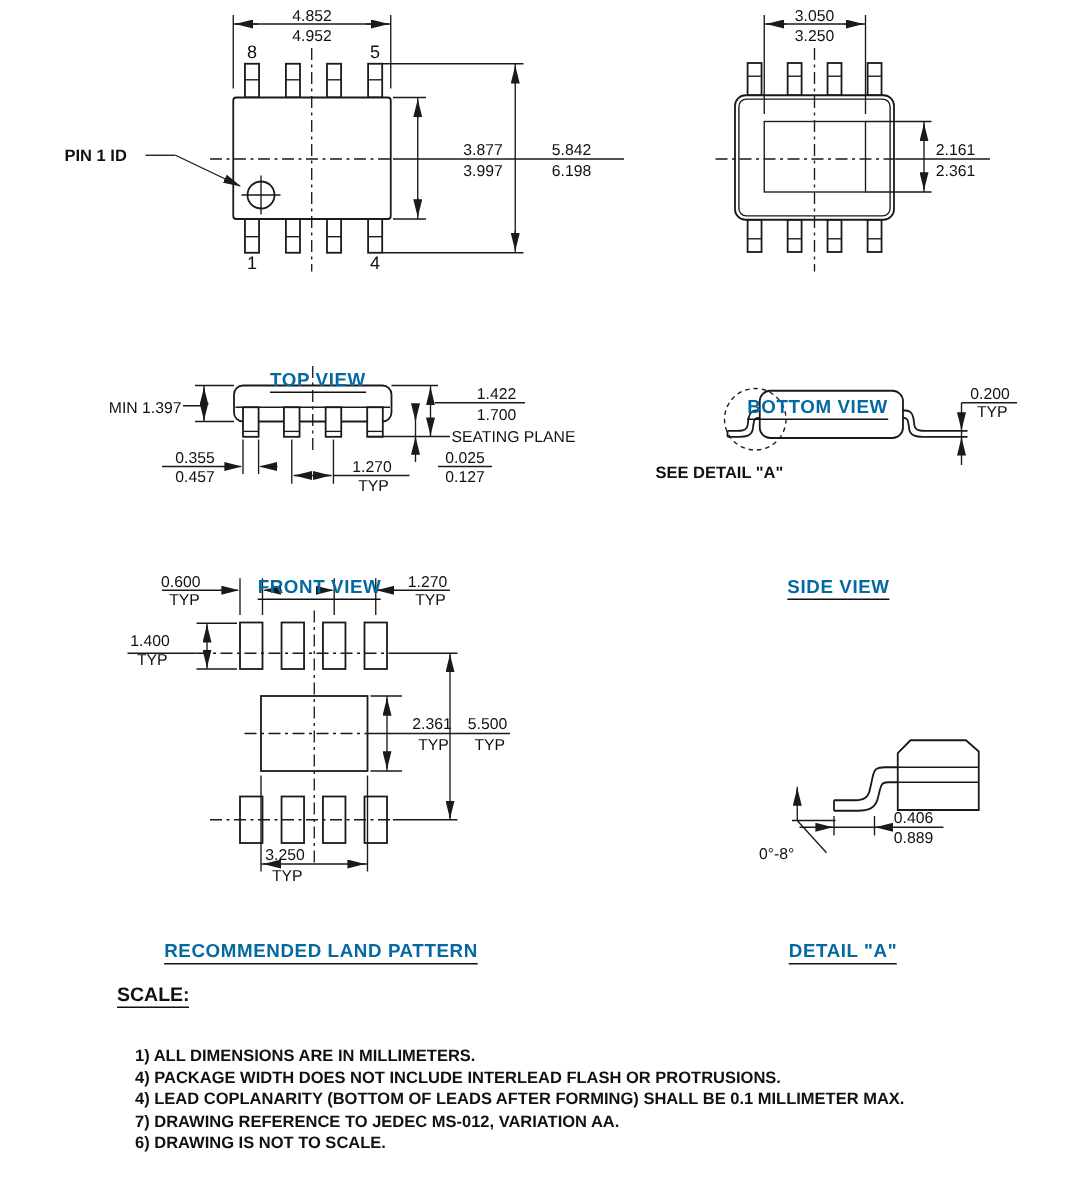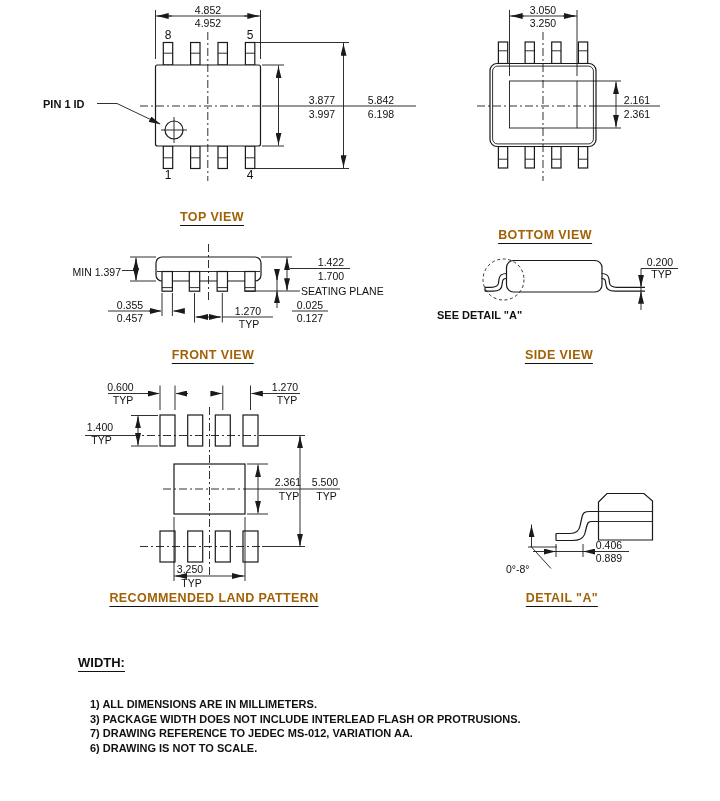--- a/index.html
+++ b/index.html
@@ -11,21 +11,21 @@
   .olf {fill:#fff;stroke:#1a1a1a;stroke-width:1.2;}
   .th  {fill:none;stroke:#1a1a1a;stroke-width:0.9;}
   .cl  {fill:none;stroke:#1a1a1a;stroke-width:0.9;stroke-dasharray:8 3 2 3;}
   .dshc{fill:none;stroke:#1a1a1a;stroke-width:0.9;stroke-dasharray:3 2.6;}
   text.d {font:10.5px "Liberation Sans", sans-serif;fill:#111;}
   text.pn{font:12px "Liberation Sans", sans-serif;fill:#111;}
   text.bd{font:bold 11px "Liberation Sans", sans-serif;fill:#111;}
   .mid{text-anchor:middle;} .end{text-anchor:end;}
   
   .vtitle{position:absolute;transform:translateX(-50%);font:bold 12.5px "Liberation Sans", sans-serif;
-          letter-spacing:.4px;color:#a16207;white-space:nowrap;}
+          letter-spacing:.4px;color:#0369a1;white-space:nowrap;margin-top:36px;}
   .vtitle span{display:inline-block;border-bottom:1.6px solid #111;padding-bottom:1px;}
   
   .note-title{position:absolute;left:78px;top:655px;font:bold 13px "Liberation Sans", sans-serif;color:#111;}
   .note-title span{display:inline-block;border-bottom:1.6px solid #111;padding-bottom:1px;}
   .note-list{position:absolute;left:90px;top:685px;font:bold 11px "Liberation Sans", sans-serif;
              color:#111;line-height:14.55px;white-space:nowrap;margin-top:12px;}
 </style>
 </head>
 <body>
 
@@ -300,21 +300,22 @@
   </g>
 </svg>
 
 <div class="vtitle" style="left:212px;top:210px"><span>TOP VIEW</span></div>
 <div class="vtitle" style="left:545px;top:228px"><span>BOTTOM VIEW</span></div>
 <div class="vtitle" style="left:213px;top:348px"><span>FRONT VIEW</span></div>
 <div class="vtitle" style="left:559px;top:348px"><span>SIDE VIEW</span></div>
 <div class="vtitle" style="left:214px;top:591px"><span>RECOMMENDED LAND PATTERN</span></div>
 <div class="vtitle" style="left:562px;top:591px"><span>DETAIL "A"</span></div>
 
-<div class="note-title"><span>WIDTH:</span></div>
+<div class="note-title"><span>SCALE:</span></div>
 <div class="note-list">
   <div>1) ALL DIMENSIONS ARE IN MILLIMETERS.</div>
-  <div>3) PACKAGE WIDTH DOES NOT INCLUDE INTERLEAD FLASH OR PROTRUSIONS.</div>
+  <div>4) PACKAGE WIDTH DOES NOT INCLUDE INTERLEAD FLASH OR PROTRUSIONS.</div>
+  <div>4) LEAD COPLANARITY (BOTTOM OF LEADS AFTER FORMING) SHALL BE 0.1 MILLIMETER MAX.</div>
   <div>7) DRAWING REFERENCE TO JEDEC MS-012, VARIATION AA.</div>
   <div>6) DRAWING IS NOT TO SCALE.</div>
 </div>
 
 </div>
 
 </body></html>

